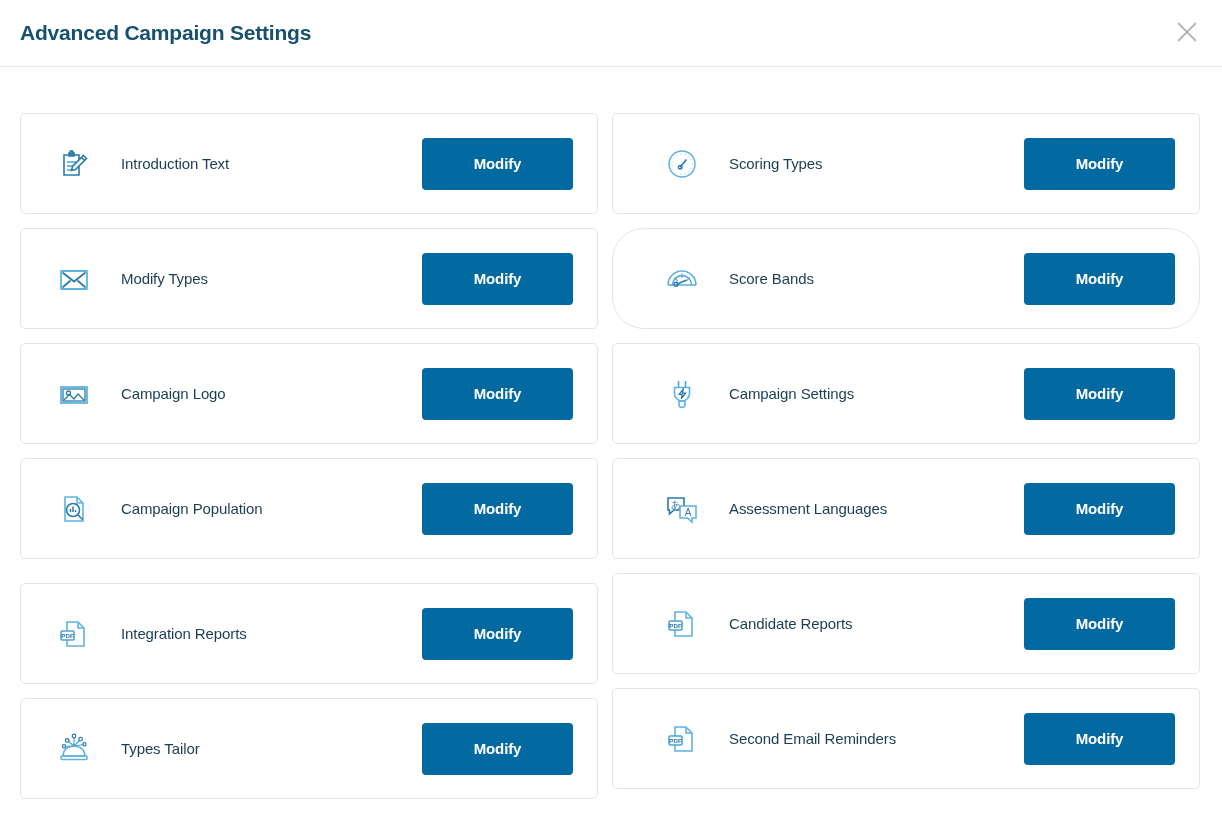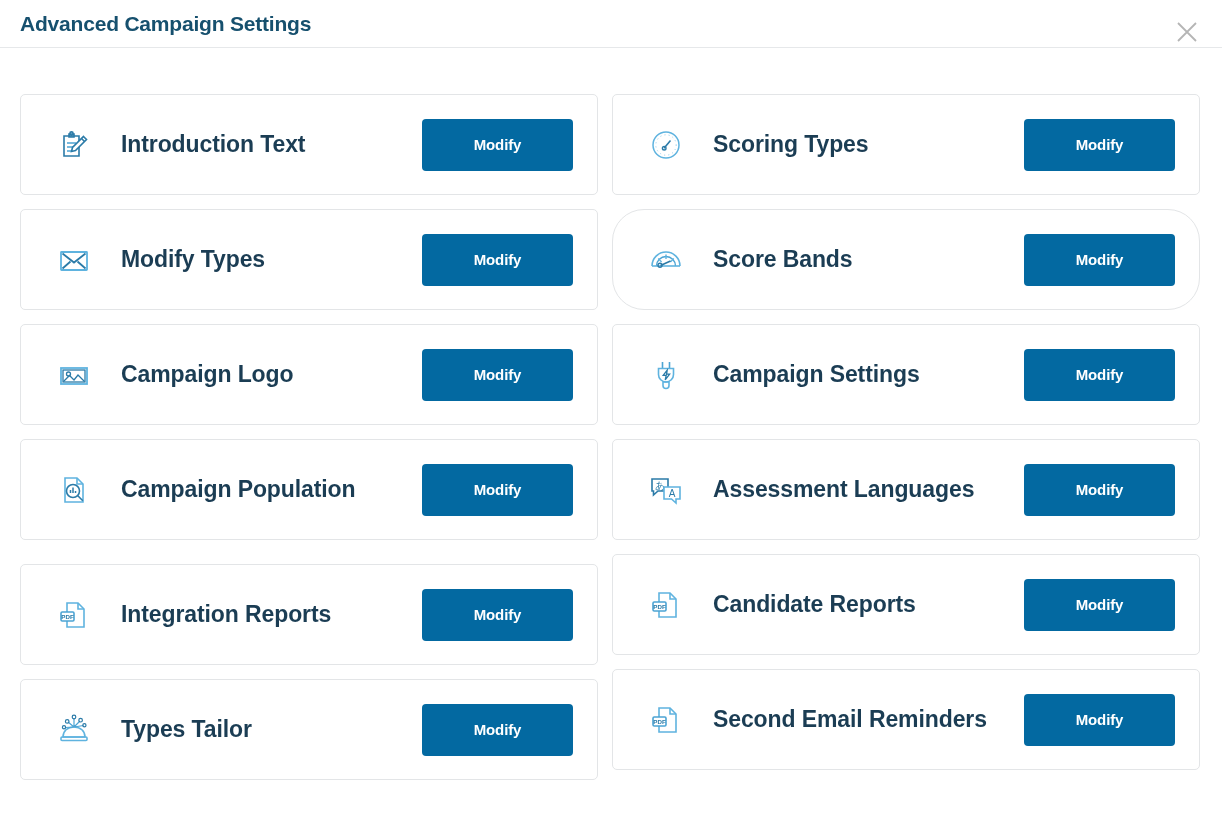--- a/index.html
+++ b/index.html
@@ -8,21 +8,21 @@
     width: 1222px;
     height: 822px;
     background: #ffffff;
     font-family: "Liberation Sans", sans-serif;
     overflow: hidden;
   }
 
   
   .modal-header {
     position: relative;
-    height: 48px;
+    height: 67px;
     border-bottom: 1px solid #e6e8ea;
     display: flex;
     align-items: center;
     padding: 0 24px 0 20px;
   }
 
   .modal-title {
     font-size: 21px;
     font-weight: bold;
     color: #16506e;
@@ -71,43 +71,43 @@
     min-width: 46px;
     height: 46px;
     display: flex;
     align-items: center;
     justify-content: center;
   }
   .card-icon svg { display: block; }
 
   .card-label {
     flex: 1;
-    font-size: 23px;
-    font-weight: bold;
+    font-size: 15px;
+    font-weight: normal;
     color: #1b3d54;
     letter-spacing: -0.1px;
     padding-left: 24px;
   }
 
   .modify-btn {
     min-width: 151px;
     height: 52px;
     background: #0369a1;
     color: #ffffff;
     border: none;
     border-radius: 4px;
     font-family: "Liberation Sans", sans-serif;
     font-size: 15px;
     font-weight: bold;
     letter-spacing: -0.1px;
     cursor: pointer;
   }
 
   
-  .col-right .setting-card { padding-left: 30px; }
+  .col-right .setting-card { padding-left: 46px; }
 </style>
 </head>
 <body>
 
 <div class="modal">
 
   <div class="modal-header">
     <div class="modal-title">Advanced Campaign Settings</div>
     <button class="close-btn" aria-label="Close">
       <span>

